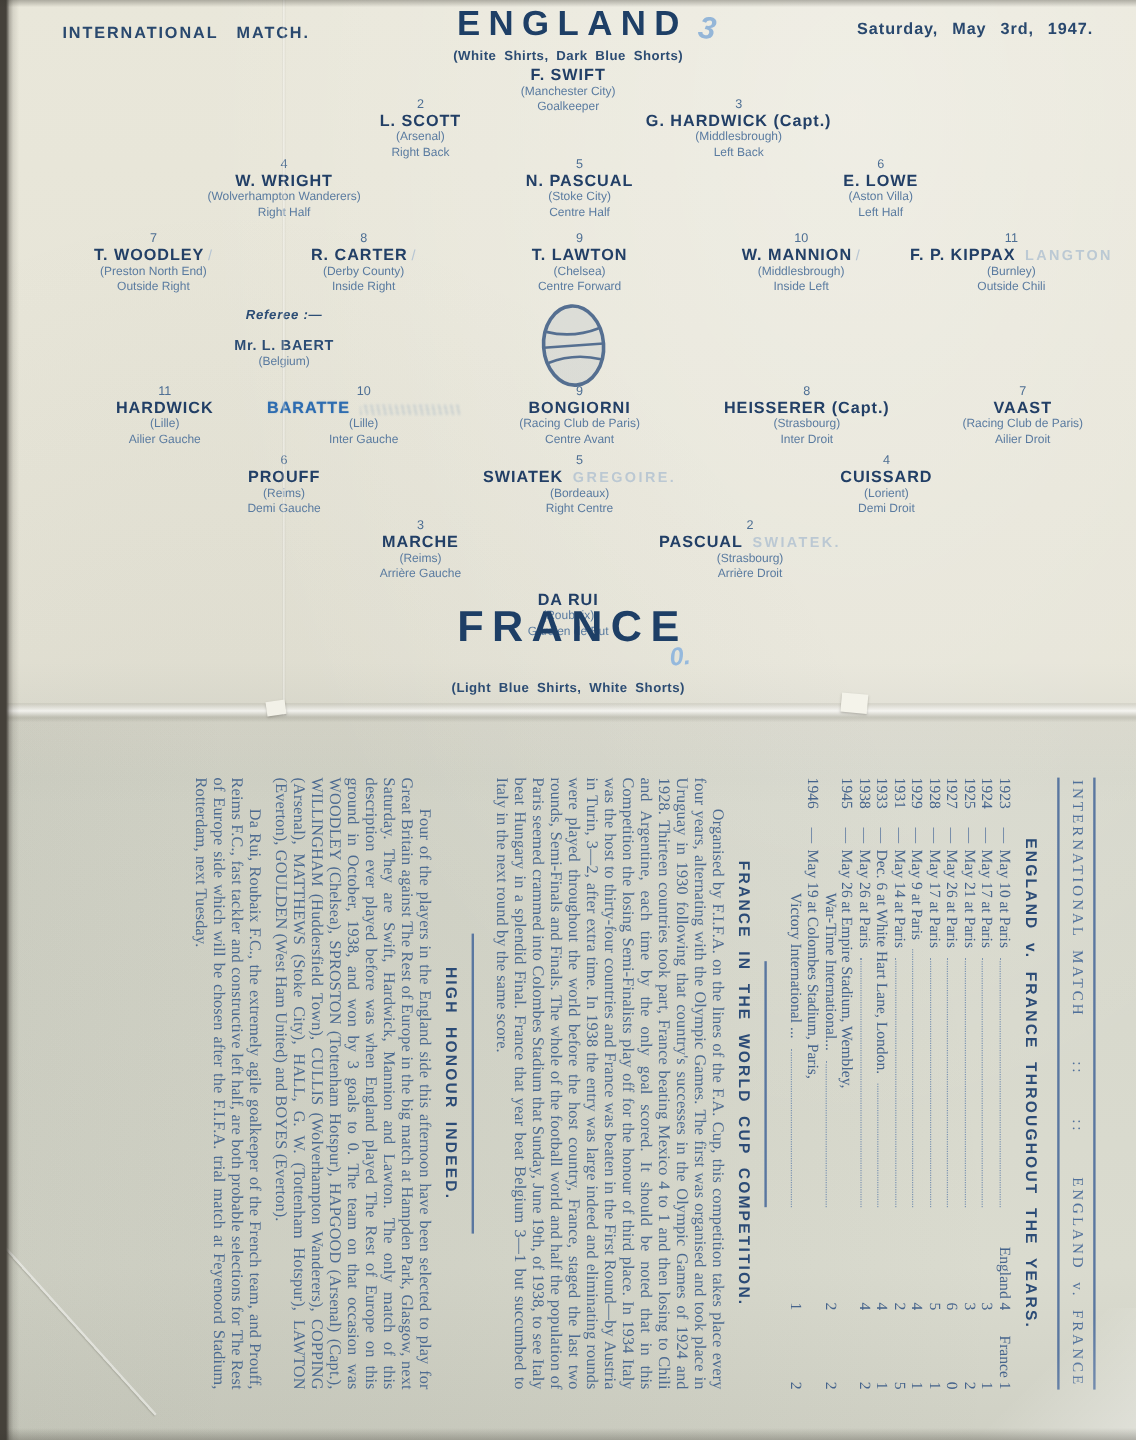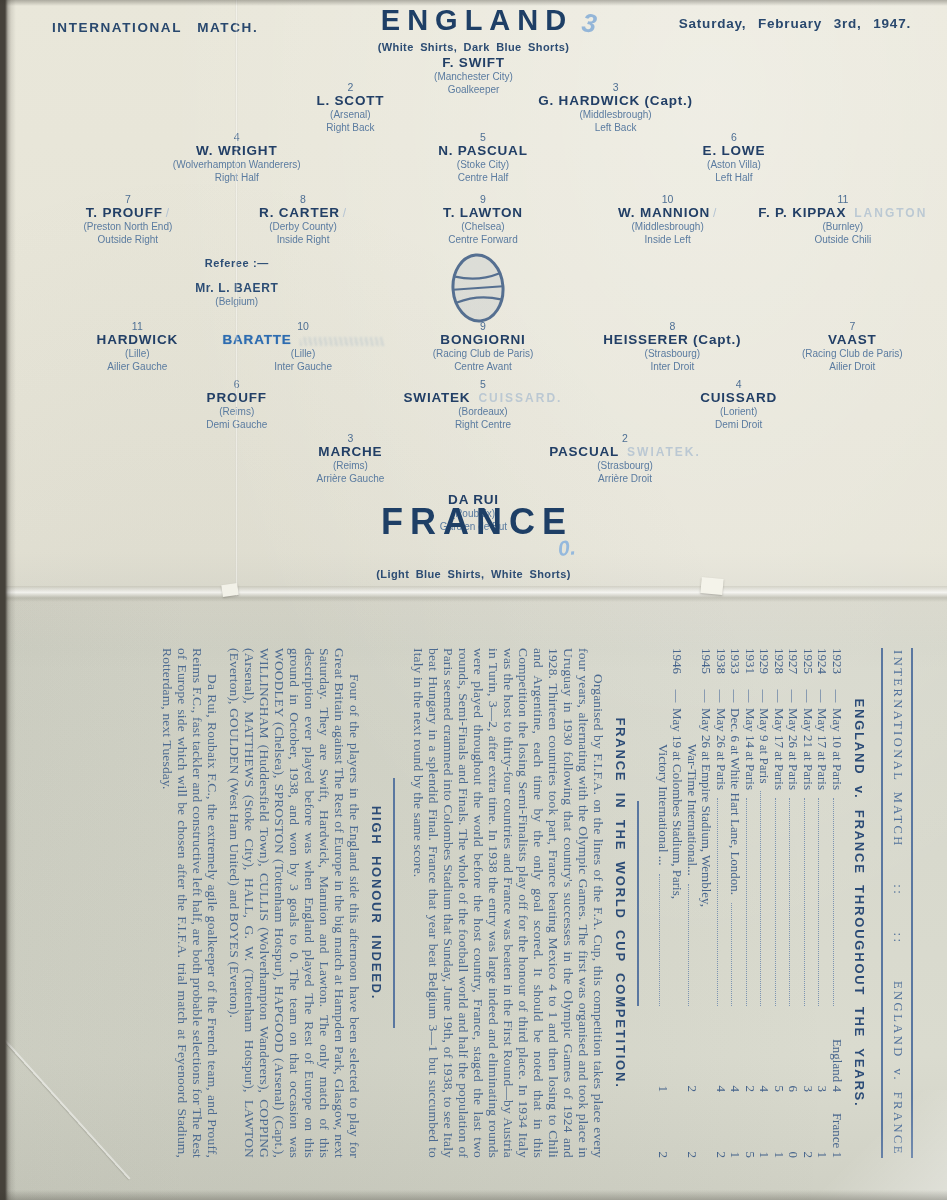--- a/index.html
+++ b/index.html
@@ -61,21 +61,21 @@
   .ptick{color:#b5c4d3;font-weight:normal;margin-left:3px;font-size:12px;}
   .pencil-note{margin-left:8px;font-size:12px;font-weight:bold;letter-spacing:2px;
     color:#b0c1d1;opacity:.8;filter:blur(.4px);}
   .pencil-smudge{display:inline-block;margin-left:8px;width:84px;height:9px;opacity:.45;
     background:repeating-linear-gradient(78deg,rgba(140,165,190,.65) 0 2px,transparent 2px 5px);
     filter:blur(1px);align-self:center;}
 
   .officials-block{position:absolute;text-align:center;line-height:1;}
   .ref-block{left:25%;top:258px;width:220px;margin-left:-110px;}
   .lines-block{left:78.5%;top:256px;width:320px;margin-left:-160px;}
-  .off-label{font-size:11px;font-weight:bold;letter-spacing:.6px;color:#2c4d75;margin-bottom:13px;}
+  .off-label{font-size:11px;font-weight:bold;letter-spacing:.6px;color:#2c4d75;margin-bottom:13px;font-style:italic;}
   .off-name{font-size:12px;font-weight:bold;letter-spacing:.6px;color:#2c4d75;margin-bottom:3px;}
   .off-sub{font-size:10px;color:#5a7ba0;}
   .lines-line{font-size:10.5px;font-weight:bold;color:#2f5078;margin-bottom:3px;letter-spacing:.3px;}
   .stamp{position:absolute;left:50.5%;top:250px;margin-left:-31px;opacity:.8;transform:rotate(-4deg);}
 
   
   .p2-tint{position:absolute;left:0;top:598px;right:0;bottom:0;
     background:linear-gradient(180deg,rgba(120,122,108,.06),transparent 12%),
                linear-gradient(90deg,rgba(110,112,100,.05),transparent 20%);}
   .p2-wrap{position:absolute;left:0;top:600px;width:947px;height:600px;overflow:hidden;}
@@ -108,21 +108,21 @@
 </head>
 <body>
 
 <div class="sheet">
 
   <div class="page-top">
     <div class="mast-left">INTERNATIONAL MATCH.</div>
     <div class="eng-title">ENGLAND</div>
     <div class="hand hand-eng">3</div>
     <div class="eng-sub">(White Shirts, Dark Blue Shorts)</div>
-    <div class="mast-right">Saturday, February 3rd, 1947.</div>
+    <div class="mast-right">Saturday, May 3rd, 1947.</div>
 
     <div id="england-players">
         <div class="player" style="left: 50%; top: 44px;">
           <div class="pnum"></div>
           <div class="pname">
             <span>F. SWIFT</span>
           </div>
           <div class="pclub">(Manchester City)</div>
           <div class="ppos">Goalkeeper</div>
         </div>
@@ -162,21 +162,21 @@
           <div class="pnum">6</div>
           <div class="pname">
             <span>E. LOWE</span>
           </div>
           <div class="pclub">(Aston Villa)</div>
           <div class="ppos">Left Half</div>
         </div>
         <div class="player" style="left: 13.5%; top: 194px;">
           <div class="pnum">7</div>
           <div class="pname">
-            <span>T. PROUFF</span>
+            <span>T. WOODLEY</span>
             <span class="ptick">/</span>
           </div>
           <div class="pclub">(Preston North End)</div>
           <div class="ppos">Outside Right</div>
         </div>
         <div class="player" style="left: 32%; top: 194px;">
           <div class="pnum">8</div>
           <div class="pname">
             <span>R. CARTER</span>
             <span class="ptick">/</span>
@@ -273,21 +273,21 @@
           <div class="pname">
             <span>PROUFF</span>
           </div>
           <div class="pclub">(Reims)</div>
           <div class="ppos">Demi Gauche</div>
         </div>
         <div class="player" style="left: 51%; top: 379px;">
           <div class="pnum">5</div>
           <div class="pname">
             <span>SWIATEK</span>
-            <span class="pencil-note">CUISSARD.</span>
+            <span class="pencil-note">GREGOIRE.</span>
           </div>
           <div class="pclub">(Bordeaux)</div>
           <div class="ppos">Right Centre</div>
         </div>
         <div class="player" style="left: 78%; top: 379px;">
           <div class="pnum">4</div>
           <div class="pname">
             <span>CUISSARD</span>
           </div>
           <div class="pclub">(Lorient)</div>

